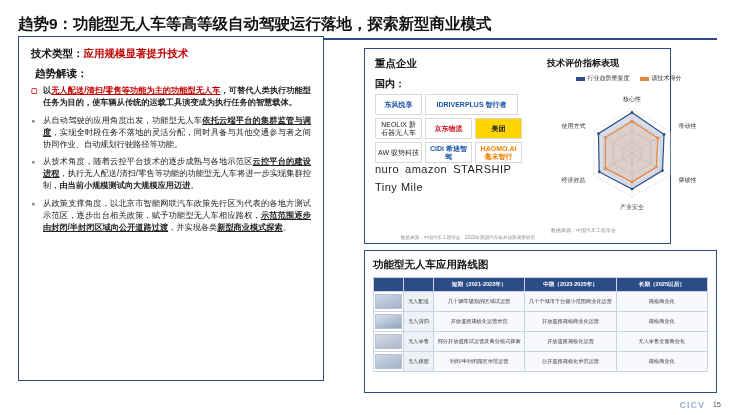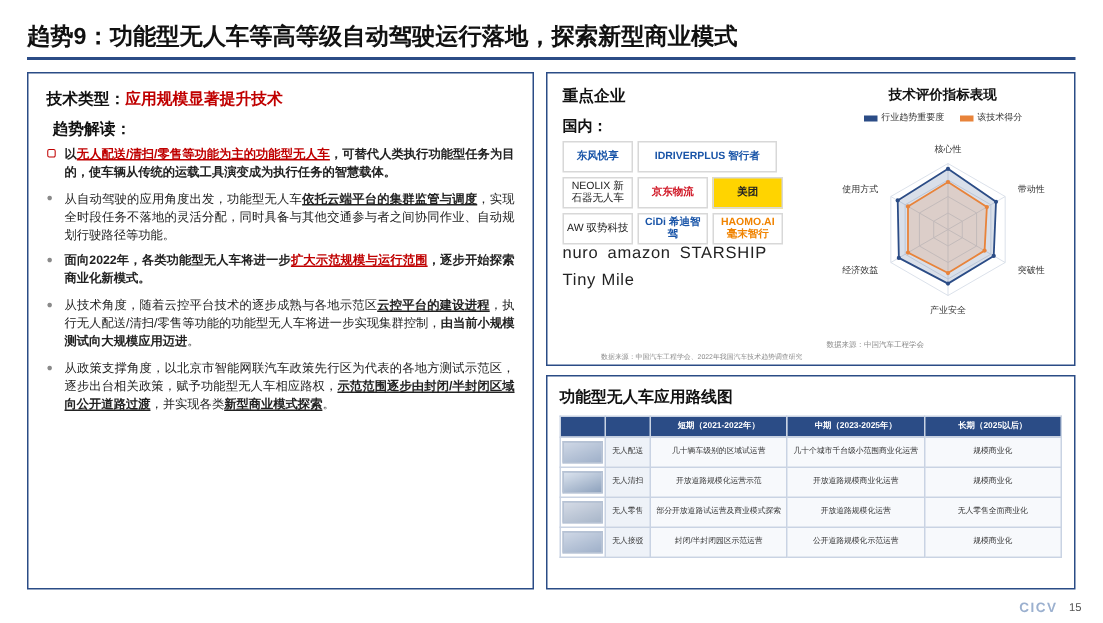--- a/index.html
+++ b/index.html
@@ -20,21 +20,21 @@
     font-size:15.5px; font-weight:bold; color:#111; letter-spacing:0px;
     white-space:nowrap;
   }
   .title-rule {
     position:absolute; left:18px; top:38px; width:699px; height:1.5px;
     background:#2b4c86;
   }
 
   
   .left-panel {
-    position:absolute; left:18px; top:48px; width:338px; height:345px;
+    position:absolute; left:18px; top:36px; width:306px; height:345px;
     border:1.5px solid #2b4c86; background:#fff; padding:10px 12px 8px 12px;
   }
   .lbl-row { font-size:10.5px; font-weight:bold; margin-bottom:6px; color:#111; }
   .lbl-row .hl { color:#c00000; }
   .sub-head { font-size:10.5px; font-weight:bold; color:#111; margin:2px 0 4px 4px; }
 
   ul.bullets { list-style:none; margin:0; padding:0; }
   ul.bullets li {
     position:relative; padding-left:12px; margin-bottom:6px;
     font-size:8.2px; line-height:1.45; color:#222; text-align:justify;
@@ -45,27 +45,27 @@
   li.hollow .mk { color:#c00000; }
   li.dot .mk { color:#8a8a8a; }
   li.dot { color:#6b6b6b; }
   li.strong { font-weight:bold; color:#111; }
   .ul-red { color:#c00000; text-decoration:underline; font-weight:bold; }
   .bold { font-weight:bold; }
   .uline { text-decoration:underline; }
 
   
   .right-top {
-    position:absolute; left:364px; top:48px; width:353px; height:196px;
+    position:absolute; left:364px; top:48px; width:307px; height:196px;
     border:1.5px solid #2b4c86; background:#fff;
   }
   .rt-left { position:absolute; left:0; top:0; width:176px; height:100%; padding:8px 6px 6px 10px; }
   .rt-right { position:absolute; left:176px; top:0; width:177px; height:100%; padding:8px 8px 6px 6px; }
   .rt-title { font-size:10.5px; font-weight:bold; color:#111; margin-bottom:6px; }
-  .rt-title-c { font-size:9px; font-weight:bold; color:#111; text-align:center; margin-bottom:4px; }
+  .rt-title-c { font-size:9px; font-weight:bold; color:#111; text-align:left; margin-bottom:4px; }
   .side-label { font-size:10px; font-weight:bold; color:#111; margin:4px 0 3px 0; }
 
   .logo-grid { display:flex; flex-wrap:wrap; gap:3px; }
   .logo {
     border:1px solid #d8d8d8; background:#fff;
     display:flex; align-items:center; justify-content:center;
     font-size:7px; color:#333; text-align:center; line-height:1.1;
     padding:1px 2px; overflow:hidden;
   }
   .logo.w1 { width:47px; height:21px; }
@@ -125,21 +125,20 @@
   <div class="title-rule"></div>
 
   <div class="left-panel">
     <div class="lbl-row">
       <span>技术类型：</span><span class="hl">应用规模显著提升技术</span>
     </div>
     <div class="sub-head">趋势解读：</div>
     <ul class="bullets" id="bullet-list">
         <li class="bullets-item hollow strong"><span class="mk">▢</span><span>以<span class="ul-red">无人配送/清扫/零售等功能为主的功能型无人车</span>，可替代人类执行功能型任务为目的，使车辆从传统的运载工具演变成为执行任务的智慧载体。</span></li>
         <li class="bullets-item dot"><span class="mk">●</span><span>从自动驾驶的应用角度出发，功能型无人车<span class="bold uline">依托云端平台的集群监管与调度</span>，实现全时段任务不落地的灵活分配，同时具备与其他交通参与者之间协同作业、自动规划行驶路径等功能。</span></li>
-        <li class="bullets-item dot strong"><span class="mk">●</span><span>面向2022年，各类功能型无人车将进一步<span class="ul-red">扩大示范规模与运行范围</span>，逐步开始探索商业化新模式。</span></li>
         <li class="bullets-item dot"><span class="mk">●</span><span>从技术角度，随着云控平台技术的逐步成熟与各地示范区<span class="bold uline">云控平台的建设进程</span>，执行无人配送/清扫/零售等功能的功能型无人车将进一步实现集群控制，<span class="bold">由当前小规模测试向大规模应用迈进</span>。</span></li>
         <li class="bullets-item dot"><span class="mk">●</span><span>从政策支撑角度，以北京市智能网联汽车政策先行区为代表的各地方测试示范区，逐步出台相关政策，赋予功能型无人车相应路权，<span class="bold uline">示范范围逐步由封闭/半封闭区域向公开道路过渡</span>，并实现各类<span class="bold uline">新型商业模式探索</span>。</span></li>
       </ul>
   </div>
 
   <div class="right-top">
     <div class="rt-left">
       <div class="rt-title">重点企业</div>
       <div class="side-label">国内：</div>
       <div class="logo-grid" id="domestic-logos">

